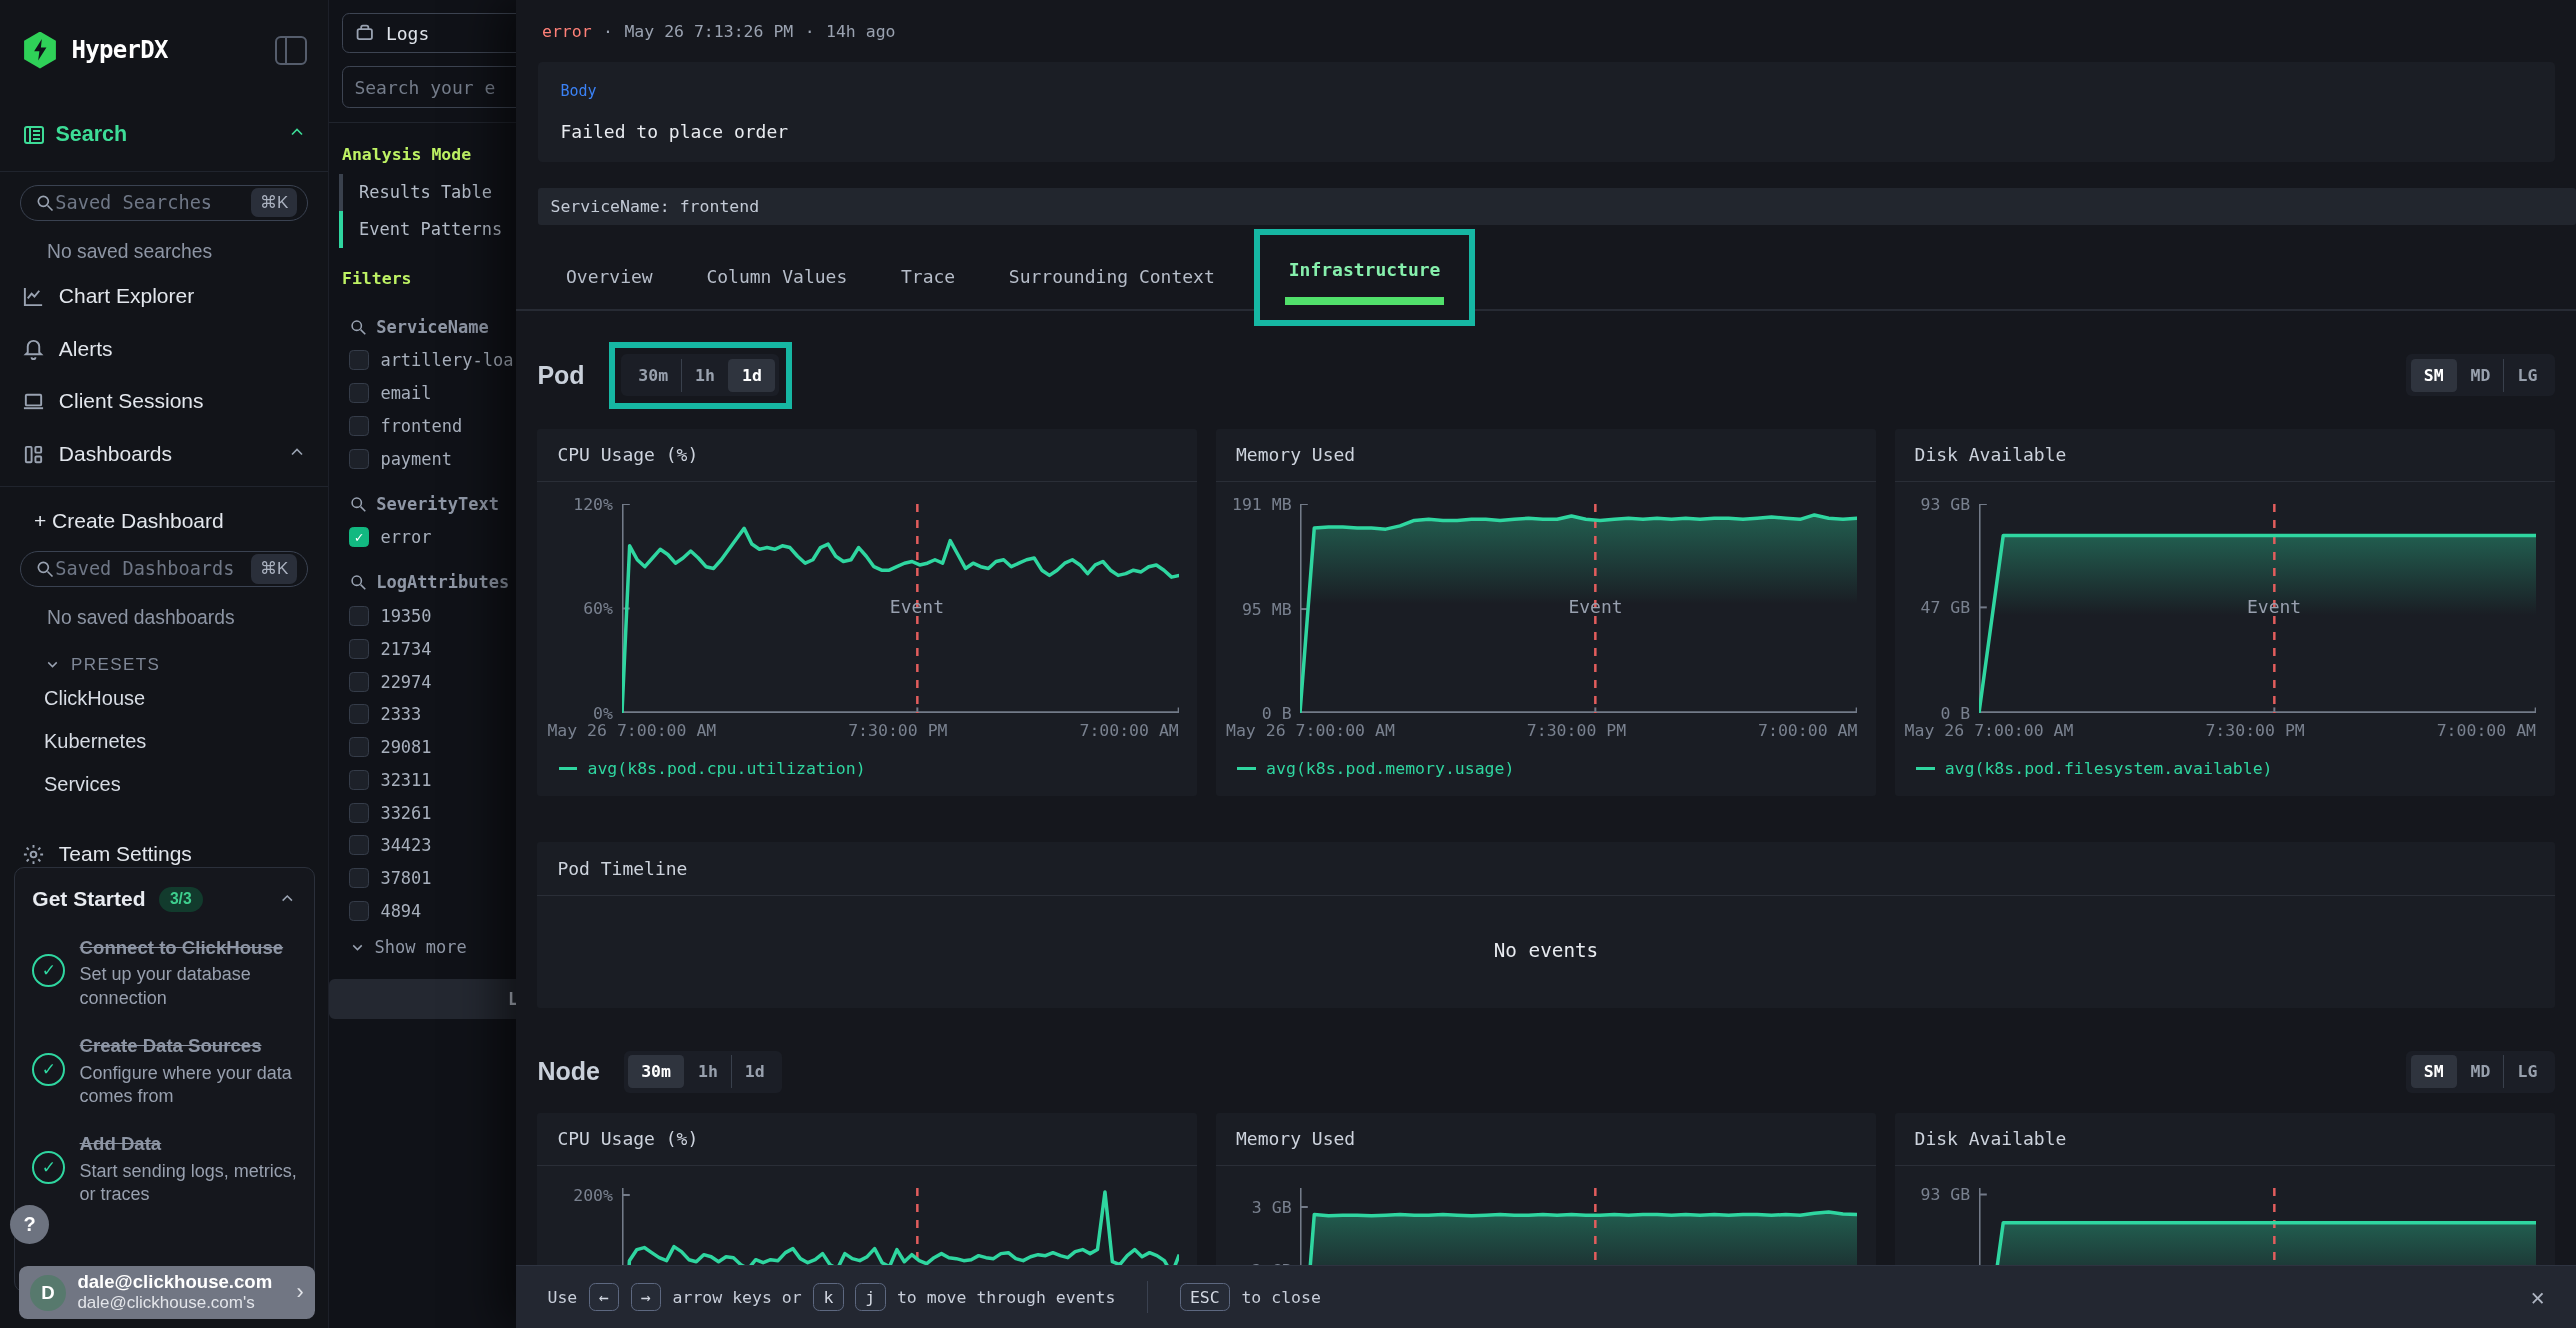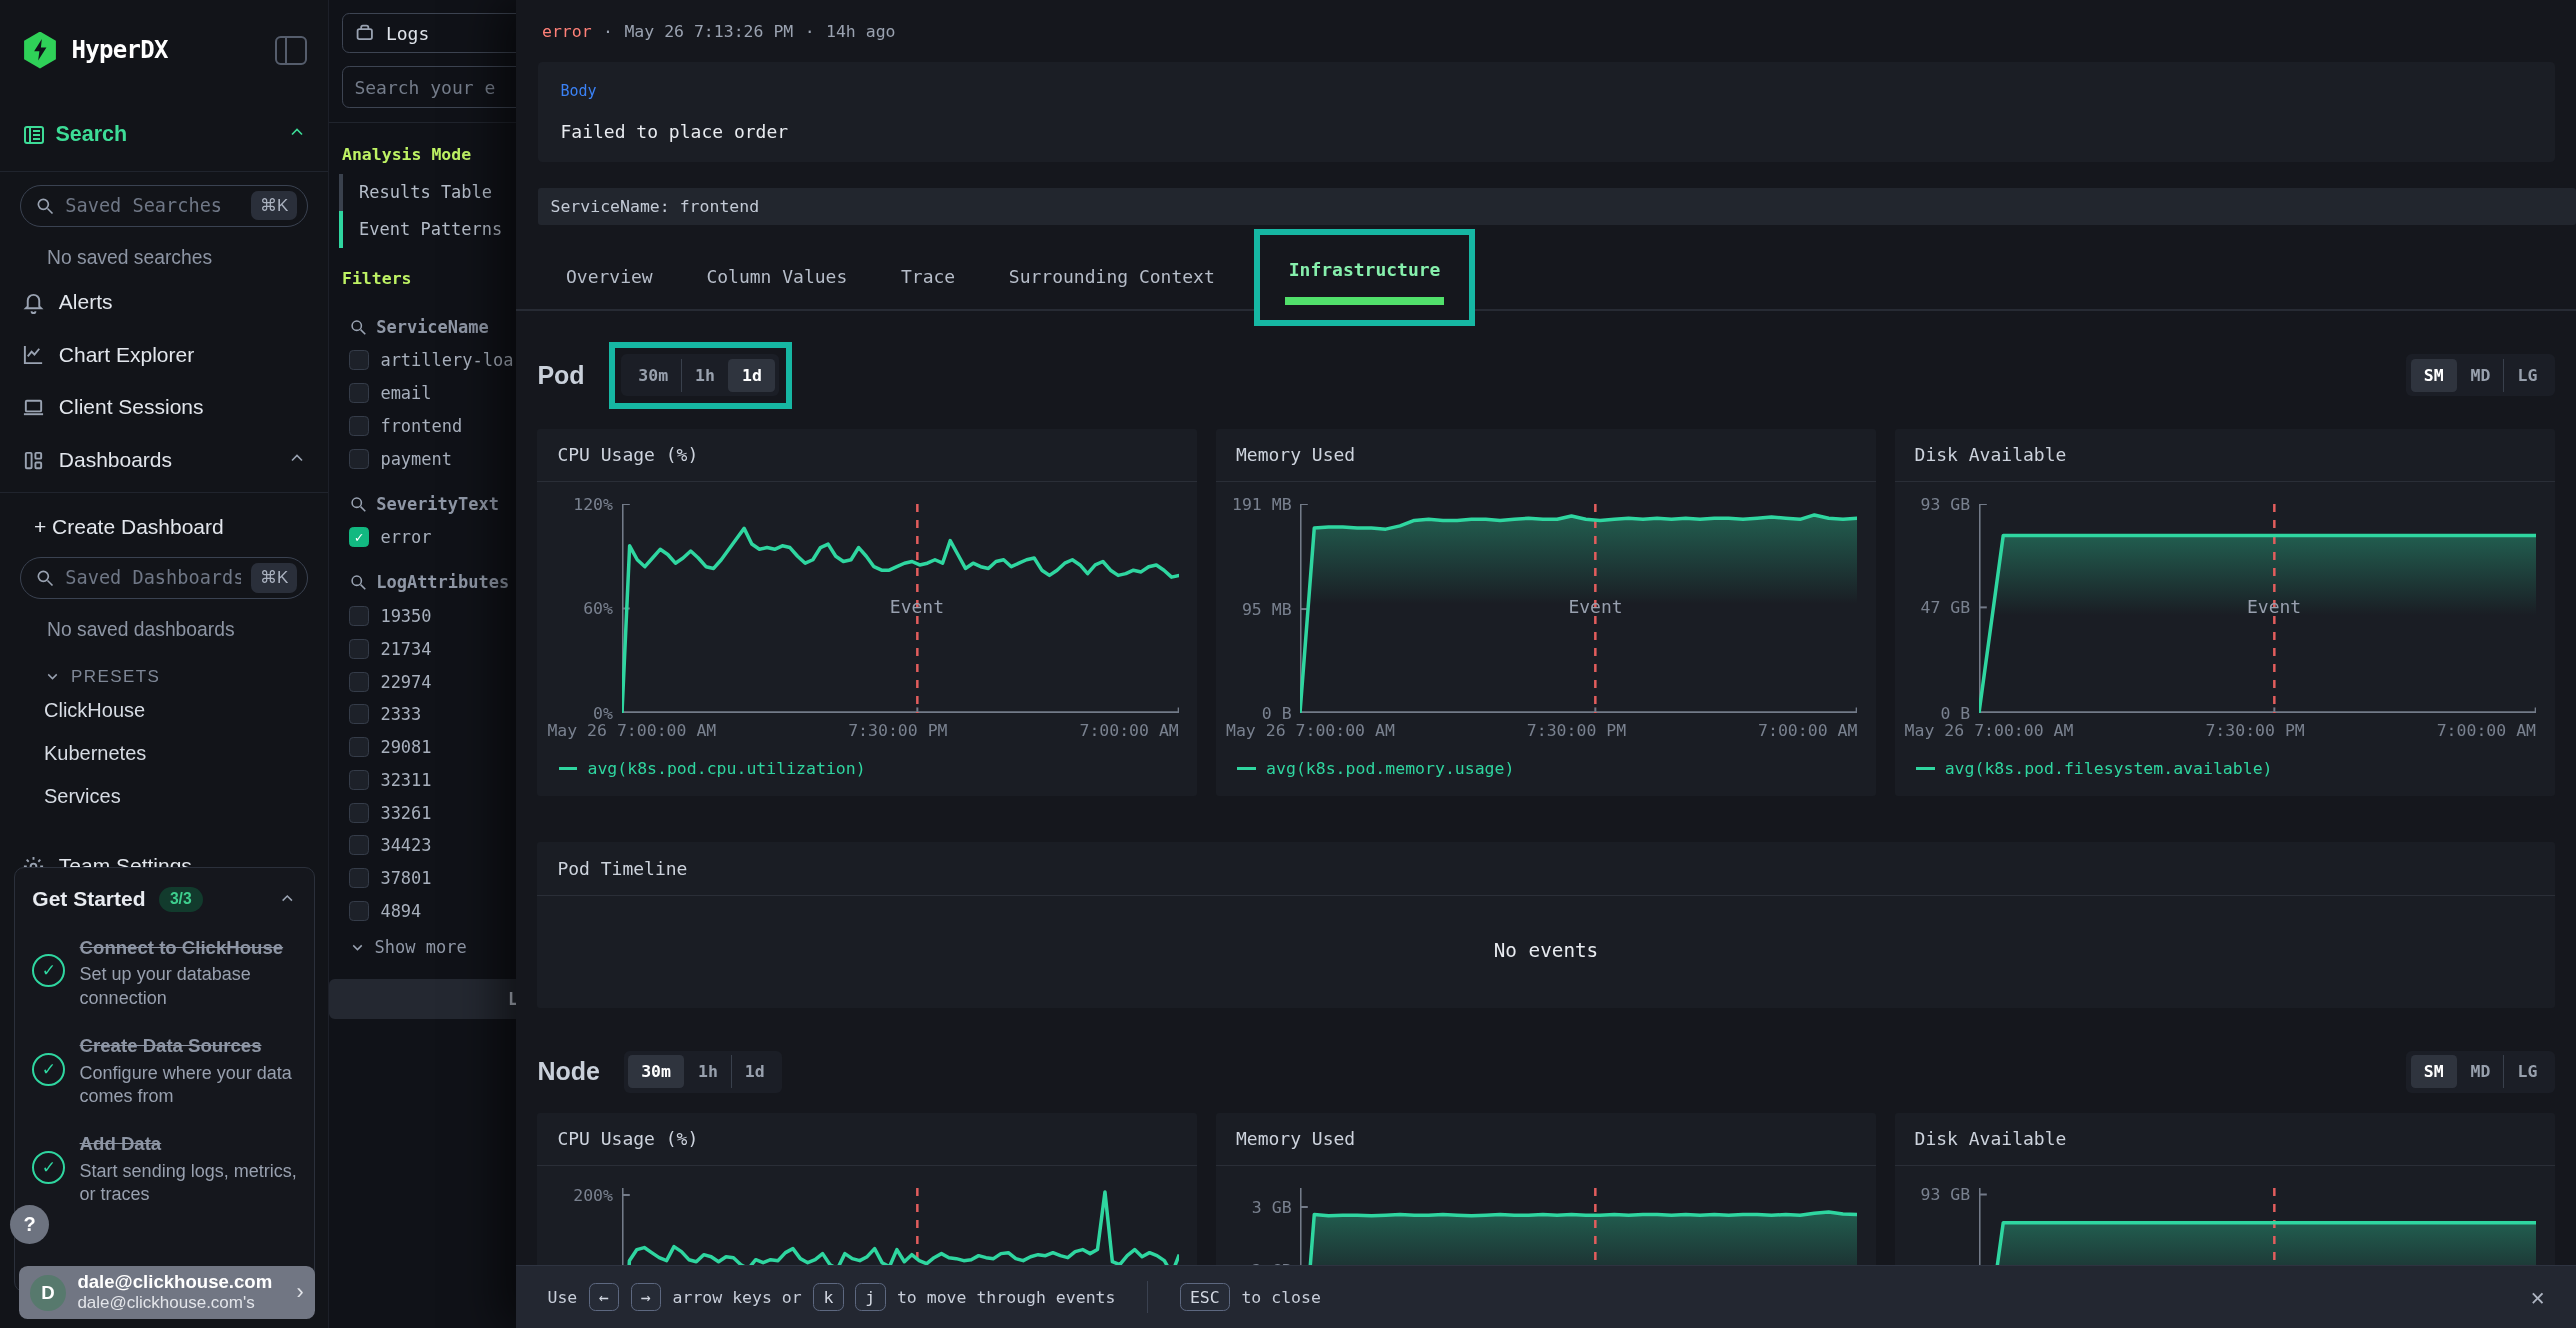--- a/index.html
+++ b/index.html
@@ -11,21 +11,21 @@
   .sidebar { position:relative; width:329px; height:100%; background:#121419; border-right:1.4px solid #1d2029; flex:0 0 auto; color:#dfe3ea; }
   .brand-row { display:flex; align-items:center; gap:13px; padding:31.5px 21.5px 5.7px 21.5px; }
   .brand-logo { width:37px; height:37px; background:#2fd158; clip-path:polygon(50% 0,93% 25%,93% 75%,50% 100%,7% 75%,7% 25%); display:flex; align-items:center; justify-content:center; }
   .brand-name { font-size:24px; font-weight:bold; color:#fff; font-family:"DejaVu Sans Mono", monospace; letter-spacing:-0.7px; }
   .collapse-btn { margin-left:auto; width:31.5px; height:29px; border:2.1px solid #555d6c; border-radius:5.7px; position:relative; }
   .collapse-btn::after { content:""; position:absolute; left:7.9px; top:0; bottom:0; width:2.1px; background:#555d6c; }
   .nav-sec { display:flex; align-items:center; gap:10px; padding:18.6px 21.5px; font-size:21.5px; }
   .nav-sec.search { color:#3ddc97; font-weight:bold; margin-top:29px; }
   .nav-chevron { margin-left:auto; }
   .side-divider { border-top:1.4px solid #20242d; margin:4.3px 0; }
-  .pill-input { display:flex; align-items:center; gap:10px; margin:13px 20px 0 20px; height:42px; border:1.4px solid #3a4251; border-radius:715px; padding:0 10px 0 14.3px;justify-content:center; }
+  .pill-input { display:flex; align-items:center; margin:13px 20px 0 20px; height:36px; border:1.4px solid #3a4251; border-radius:715px; padding:0 10px 0 14.3px;justify-content:center; }
   .pill-input .ph { color:#6f7786; font-size:18.6px; font-family:"DejaVu Sans Mono", monospace; flex:1; white-space:nowrap; overflow:hidden; }
   .kbd-badge { background:#2a2f3a; color:#aab1bf; border-radius:7.2px; padding:4.3px 8.6px; font-size:17px; }
   .muted-note { color:#8d95a4; font-size:19.3px; padding:20px 0 7.2px 47px; }
   .nav-item { display:flex; align-items:center; gap:14.3px; padding:14.3px 21.5px; font-size:21px; color:#e2e6ec; }
   .nav-item .nav-chevron { margin-left:auto; }
   .create-dash { display:flex; align-items:center; gap:11.4px; padding:18.6px 0 4.3px 34px; font-size:21px; color:#e2e6ec; }
   .presets-row { display:flex; align-items:center; gap:10px; padding:18.6px 0 2.9px 44px; color:#7e8796; font-size:17px; letter-spacing:1.4px; }
   .preset-item { padding:10px 0 10px 44px; font-size:20px; color:#d7dce4; }
   .team-settings { display:flex; align-items:center; gap:14.3px; padding:36px 21.5px 7.2px 21.5px; font-size:21px; color:#e2e6ec; }
   .gs-card { position:absolute; left:14.3px; right:13px; top:867px; bottom:36px; background:#15171d; border:1.4px solid #2b303b; border-radius:10px; padding:18.6px 17px; overflow:hidden; }
@@ -139,31 +139,31 @@
           <circle cx="10" cy="10" r="6"></circle>
           <line x1="15" y1="15" x2="21" y2="21"></line>
         </svg>
       <span class="ph">Saved Searches</span>
       <span class="kbd-badge">⌘K</span>
     </div>
     <div class="muted-note">No saved searches</div>
 
     <div class="nav-item">
       <svg class="icon" width="23" height="23" viewBox="0 0 24 24">
+          <polyline points="3 3 3 21 21 21"></polyline>
+          <polyline points="6 14 10 9 13 12 18 6"></polyline>
+        </svg>
+      <span>Chart Explorer</span>
+    </div>
+    <div class="nav-item">
+      <svg class="icon" width="23" height="23" viewBox="0 0 24 24">
           <path d="M6 16 V10 a6 6 0 0 1 12 0 v6 l2 2 H4 Z"></path>
           <path d="M10 21 a2 2 0 0 0 4 0"></path>
         </svg>
       <span>Alerts</span>
-    </div>
-    <div class="nav-item">
-      <svg class="icon" width="23" height="23" viewBox="0 0 24 24">
-          <polyline points="3 3 3 21 21 21"></polyline>
-          <polyline points="6 14 10 9 13 12 18 6"></polyline>
-        </svg>
-      <span>Chart Explorer</span>
     </div>
     <div class="nav-item">
       <svg class="icon" width="23" height="23" viewBox="0 0 24 24">
           <rect x="4" y="5" width="16" height="11" rx="1"></rect>
           <line x1="2" y1="19" x2="22" y2="19"></line>
         </svg>
       <span>Client Sessions</span>
     </div>
     <div class="nav-item">
       <svg class="icon" width="23" height="23" viewBox="0 0 24 24">

